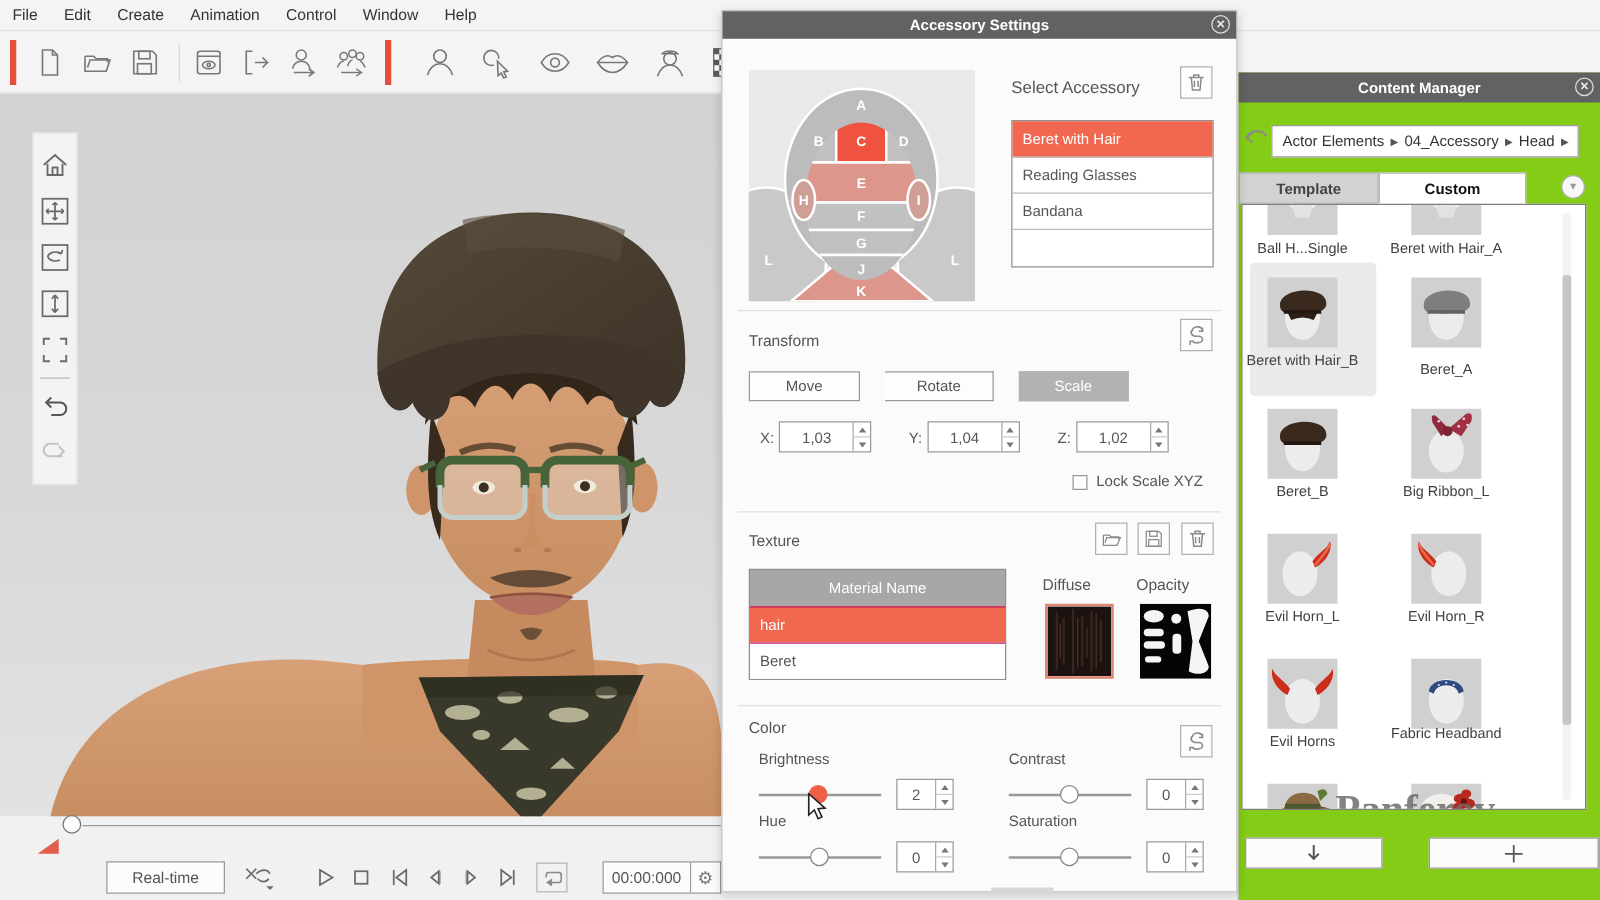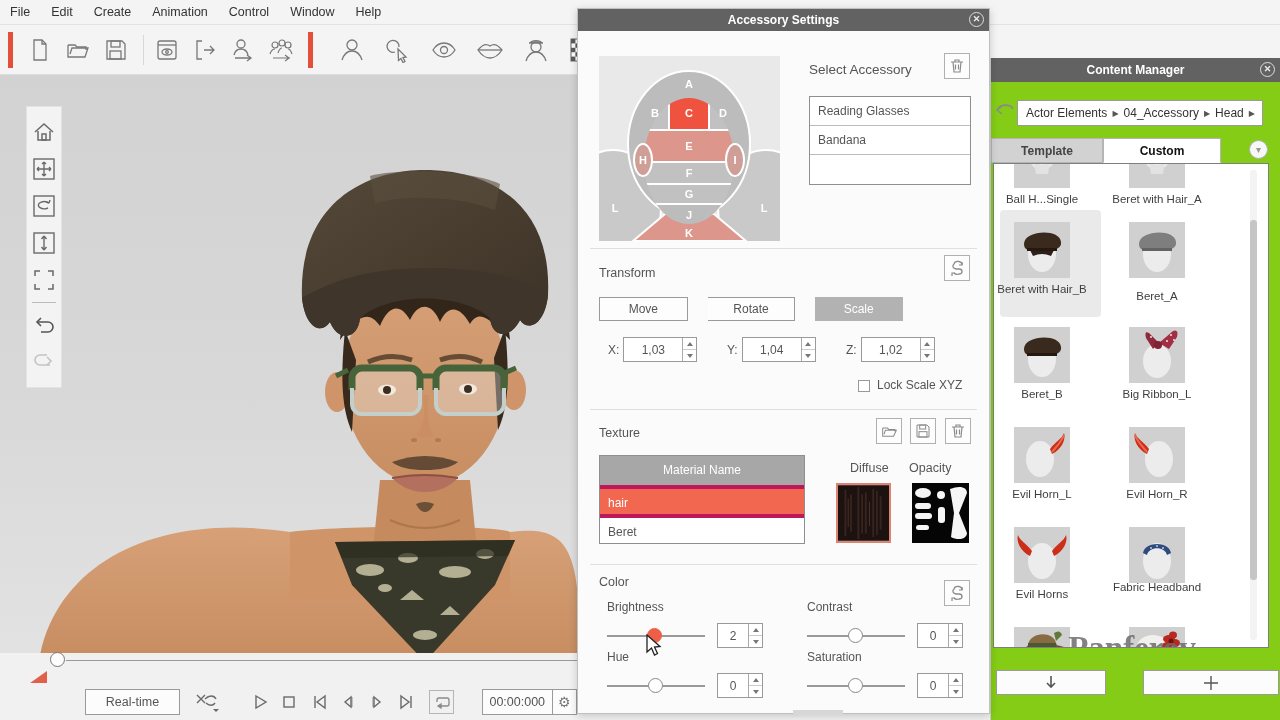--- a/index.html
+++ b/index.html
@@ -56,21 +56,21 @@
   .spin-input { border:none; outline:none; text-align:center; color:#555; font-size:12px; font-family:"Liberation Sans",sans-serif; background:transparent; }
   .spin-btns { width:14px; border-left:1px solid #aaa; display:flex; flex-direction:column; }
   .spin-up,.spin-down { flex:1; display:flex; align-items:center; justify-content:center; }
   .spin-up { border-bottom:1px solid #ccc; }
   .tri-up { width:0; height:0; border-left:3.5px solid transparent; border-right:3.5px solid transparent; border-bottom:4px solid #777; }
   .tri-down { width:0; height:0; border-left:3.5px solid transparent; border-right:3.5px solid transparent; border-top:4px solid #777; }
   .checkbox { width:12px; height:12px; border:1px solid #999; background:#fff; display:inline-block; }
 
   .mat-table { position:absolute; left:21px; top:446px; width:206px; border:1px solid #8f8f8f; }
   .mat-head { height:29px; line-height:29px; background:#a7a7a7; color:#fff; text-align:center; font-size:12px; }
-  .mat-row { height:29px; line-height:29px; padding-left:8px; background:#fff; color:#555; border-top:4px solid #be185d; }
+  .mat-row { height:29px; line-height:29px; padding-left:8px; background:#fff; color:#555; border-top:1px solid #be185d; }
   .mat-row.sel { background:#f2674f; color:#fff; }
 
   .slider-group { position:absolute; width:175px; }
   .slider-label { color:#555; font-size:12px; }
   .slider-row { display:flex; align-items:center; margin-top:9px; }
   .track { position:relative; width:98px; height:2px; background:#999; }
   .knob { position:absolute; top:-7px; width:15px; height:15px; border-radius:50%; background:#fff; border:1.5px solid #888; }
   .knob.orange { background:#ef5f48; border-color:#ef5f48; }
 
   
@@ -442,20 +442,21 @@
   </svg>
 
   <div class="sect-label" style="left:231px; top:53px; font-size:13.5px;">Select Accessory</div>
   <div class="icon-btn" style="left:366px; top:44px;">
     <svg width="16" height="16" viewBox="0 0 16 16" fill="none" stroke="#8a8a8a" stroke-width="1.2">
         <path d="M2 4h12M6 4V2h4v2M4 4l1 10h6l1-10M6.5 6.5v5M9.5 6.5v5"></path>
       </svg>
   </div>
 
   <div class="acc-list">
+    <div class="acc-row sel">Beret with Hair</div>
     <div class="acc-row">Reading Glasses</div>
     <div class="acc-row">Bandana</div>
     <div class="acc-row"></div>
   </div>
 
   <div class="hline" style="top:239px;"></div>
   <div class="sect-label" style="left:21px; top:257px;">Transform</div>
   <div class="icon-btn" style="left:366px; top:246px;">
     <svg width="16" height="16" viewBox="0 0 16 16" fill="none" stroke="#8a8a8a" stroke-width="1.3">
         <path d="M13 5a4 3 0 0 0-8-1 4 3 0 0 0 2 5h3a3 2.5 0 0 1 0 5 4 3 0 0 1-5-1"></path>
@@ -538,21 +539,21 @@
         <path d="M2 4h12M6 4V2h4v2M4 4l1 10h6l1-10M6.5 6.5v5M9.5 6.5v5"></path>
       </svg>
   </div>
 
   <div class="mat-table">
     <div class="mat-head">Material Name</div>
     <div class="mat-row sel">hair</div>
     <div class="mat-row">Beret</div>
   </div>
 
-  <div class="sect-label" style="left:272px; top:452px;">Diffuse</div>
+  <div class="sect-label" style="left:256px; top:452px;">Diffuse</div>
   <svg class="abs" style="left:258px; top:474px; border:2px solid #dd8473;" width="55" height="60" viewBox="0 0 55 60">
     <rect width="55" height="60" fill="#1c1210"></rect>
     <g stroke="#3a2420" stroke-width="2">
         <path d="M8 5v50M14 10v40M22 2v56M30 8v44M38 4v52M46 12v36"></path>
       </g>
     <g stroke="#55322a" stroke-width="1">
         <path d="M11 15v30M26 10v42M34 18v26M42 6v48"></path>
       </g>
   </svg>
   <div class="sect-label" style="left:331px; top:452px;">Opacity</div>

